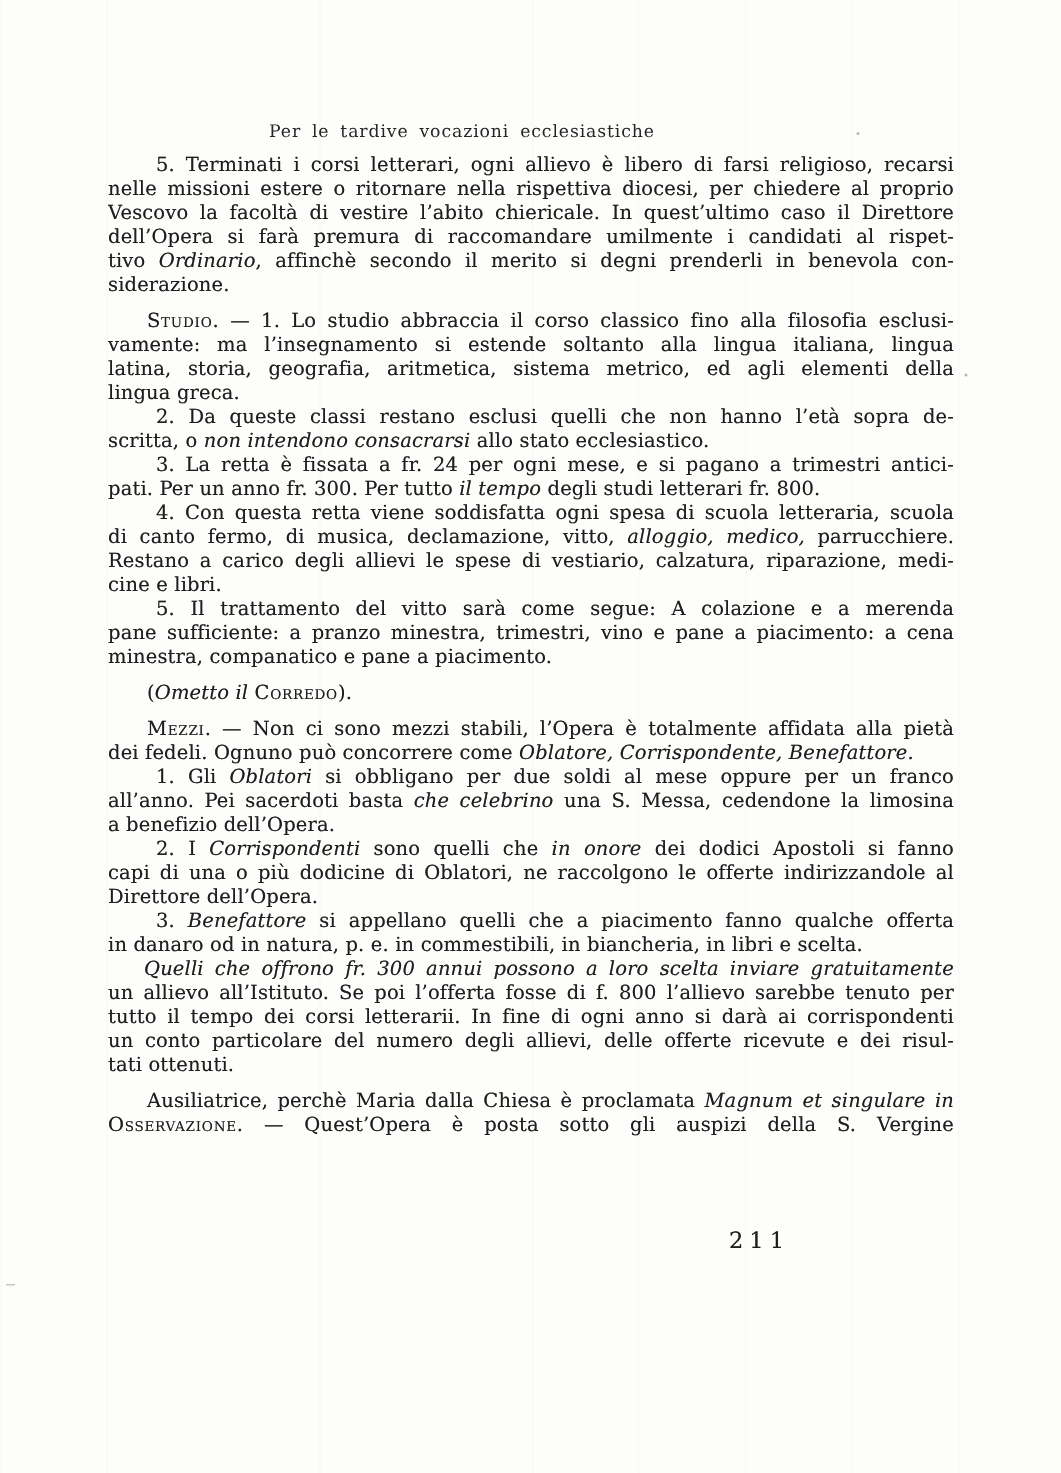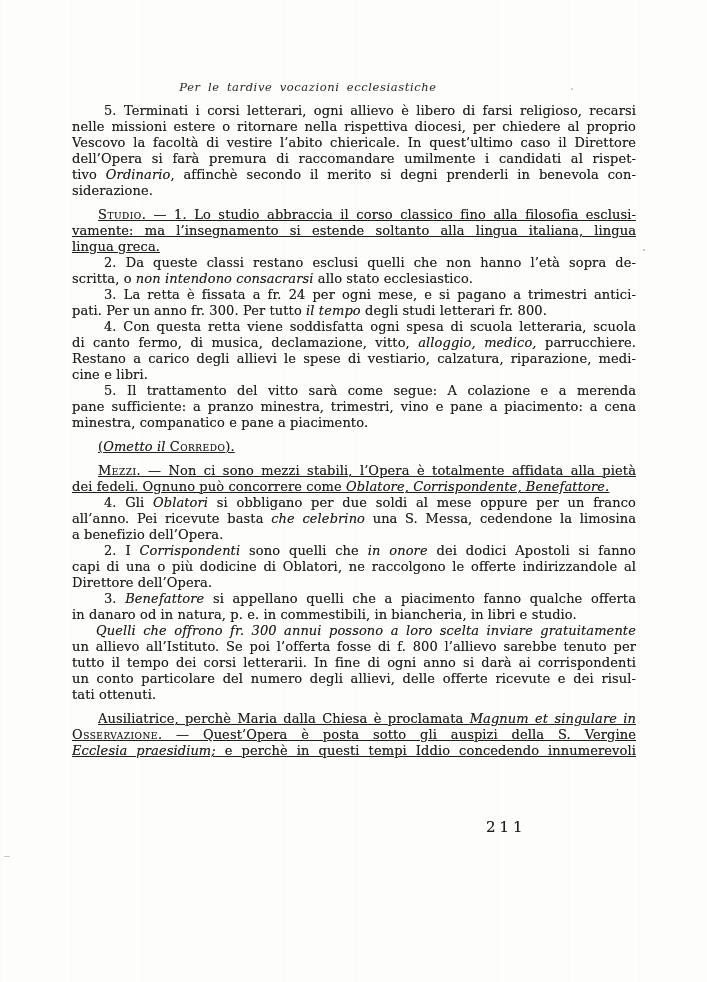--- a/index.html
+++ b/index.html
@@ -14,32 +14,31 @@
   .page {
     position: absolute; inset: 0;
     background:
       repeating-linear-gradient(90deg, rgba(0,0,0,0.013) 0 1px, rgba(0,0,0,0) 1px 71px);
   }
   .running-header {
     position: absolute;
     top: 80px; left: 72px; width: 564px;
     text-align: center;
     transform: translateX(-46px);
-    font-style: italic;
     font-size: 11.5px;
     letter-spacing: 0.6px;
     word-spacing: 3px;
     color: #262626;
   }
   .textblock {
     position: absolute;
     top: 103px; left: 72px; width: 564px;
   }
   .para { margin: 0; }
-  .para.gap { margin-top: 8px; text-decoration: underline; }
+  .para.gap { margin-top: 8px; }
   .line {
     height: 16px;
     line-height: 16px;
     font-size: 13px;
     text-align: justify;
     text-align-last: justify;
     overflow: hidden;
     white-space: normal;
     letter-spacing: 0.1px;
     text-shadow: 0 0 0.4px rgba(30,30,30,0.55);
@@ -82,20 +81,21 @@
         <div class="line"><span>5. Terminati i corsi letterari, ogni allievo è libero di farsi religioso, recarsi</span></div>
         <div class="line"><span>nelle missioni estere o ritornare nella rispettiva diocesi, per chiedere al proprio</span></div>
         <div class="line"><span>Vescovo la facoltà di vestire l’abito chiericale. In quest’ultimo caso il Direttore</span></div>
         <div class="line"><span>dell’Opera si farà premura di raccomandare umilmente i candidati al rispet-</span></div>
         <div class="line"><span>tivo </span><span class="i">Ordinario</span><span>, affinchè secondo il merito si degni prenderli in benevola con-</span></div>
         <div class="line last"><span>siderazione.</span></div>
       </div>
     <div class="para ind-head gap">
         <div class="line"><span class="sc">Studio</span><span>. — 1. Lo studio abbraccia il corso classico fino alla filosofia esclusi-</span></div>
         <div class="line"><span>vamente: ma l’insegnamento si estende soltanto alla lingua italiana, lingua</span></div>
+        <div class="line"><span>latina, storia, geografia, aritmetica, sistema metrico, ed agli elementi della</span></div>
         <div class="line last"><span>lingua greca.</span></div>
       </div>
     <div class="para ind-num">
         <div class="line"><span>2. Da queste classi restano esclusi quelli che non hanno l’età sopra de-</span></div>
         <div class="line last"><span>scritta, o </span><span class="i">non intendono consacrarsi</span><span> allo stato ecclesiastico.</span></div>
       </div>
     <div class="para ind-num">
         <div class="line"><span>3. La retta è fissata a fr. 24 per ogni mese, e si pagano a trimestri antici-</span></div>
         <div class="line last"><span>pati. Per un anno fr. 300. Per tutto </span><span class="i">il tempo</span><span> degli studi letterari fr. 800.</span></div>
       </div>
@@ -111,44 +111,43 @@
         <div class="line last"><span>minestra, companatico e pane a piacimento.</span></div>
       </div>
     <div class="para ind-head gap">
         <div class="line last"><span>(</span><span class="i">Ometto il</span><span> </span><span class="sc">Corredo</span><span>).</span></div>
       </div>
     <div class="para ind-head gap">
         <div class="line"><span class="sc">Mezzi</span><span>. — Non ci sono mezzi stabili, l’Opera è totalmente affidata alla pietà</span></div>
         <div class="line last"><span>dei fedeli. Ognuno può concorrere come </span><span class="i">Oblatore, Corrispondente, Benefattore.</span></div>
       </div>
     <div class="para ind-num">
-        <div class="line"><span>4. Gli </span><span class="i">Oblatori</span><span> si obbligano per due soldi al mese oppure per un franco</span></div>
-        <div class="line"><span>all’anno. Pei ricevute basta </span><span class="i">che celebrino</span><span> una S. Messa, cedendone la limosina</span></div>
+        <div class="line"><span>1. Gli </span><span class="i">Oblatori</span><span> si obbligano per due soldi al mese oppure per un franco</span></div>
+        <div class="line"><span>all’anno. Pei sacerdoti basta </span><span class="i">che celebrino</span><span> una S. Messa, cedendone la limosina</span></div>
         <div class="line last"><span>a benefizio dell’Opera.</span></div>
       </div>
     <div class="para ind-num">
         <div class="line"><span>2. I </span><span class="i">Corrispondenti</span><span> sono quelli che </span><span class="i">in onore</span><span> dei dodici Apostoli si fanno</span></div>
         <div class="line"><span>capi di una o più dodicine di Oblatori, ne raccolgono le offerte indirizzandole al</span></div>
         <div class="line last"><span>Direttore dell’Opera.</span></div>
       </div>
     <div class="para ind-num">
         <div class="line"><span>3. </span><span class="i">Benefattore</span><span> si appellano quelli che a piacimento fanno qualche offerta</span></div>
-        <div class="line last"><span>in danaro od in natura, p. e. in commestibili, in biancheria, in libri e studio.</span></div>
+        <div class="line last"><span>in danaro od in natura, p. e. in commestibili, in biancheria, in libri e scelta.</span></div>
       </div>
     <div class="para ind-par">
         <div class="line"><span>Quelli che offrono fr. 300 annui possono a loro scelta inviare gratuitamente</span></div>
         <div class="line"><span>un allievo all’Istituto. Se poi l’offerta fosse di f. 800 l’allievo sarebbe tenuto per</span></div>
         <div class="line"><span>tutto il tempo dei corsi letterarii. In fine di ogni anno si darà ai corrispondenti</span></div>
         <div class="line"><span>un conto particolare del numero degli allievi, delle offerte ricevute e dei risul-</span></div>
         <div class="line last"><span>tati ottenuti.</span></div>
       </div>
     <div class="para ind-head gap">
         <div class="line"><span>Ausiliatrice, perchè Maria dalla Chiesa è proclamata </span><span class="i">Magnum et singulare in</span></div>
         <div class="line"><span class="sc">Osservazione</span><span>. — Quest’Opera è posta sotto gli auspizi della S. Vergine</span></div>
-        <div class="line"><span class="i">Ecclesia praesidium;</span><span> e perchè in questi tempi Iddio concedendo innumerevoli</span></div>
       </div>
   </div>
 
   <div class="page-number">211</div>
 
   <span class="speck s1"></span>
   <span class="speck s2"></span>
   <span class="speck s3"></span>
 </div>
 

